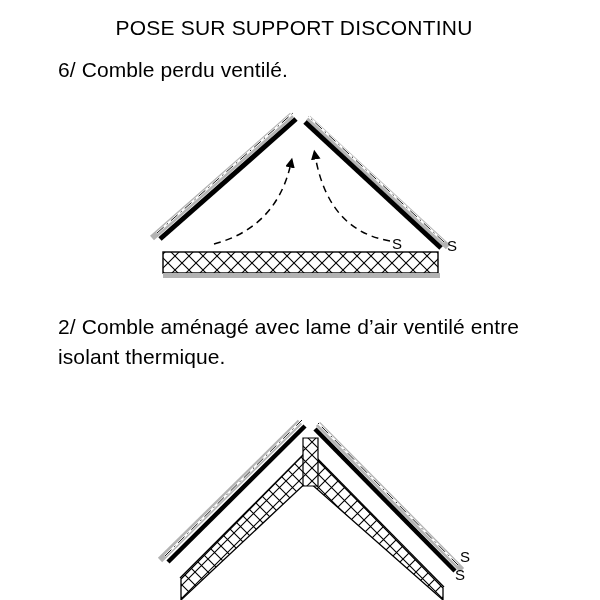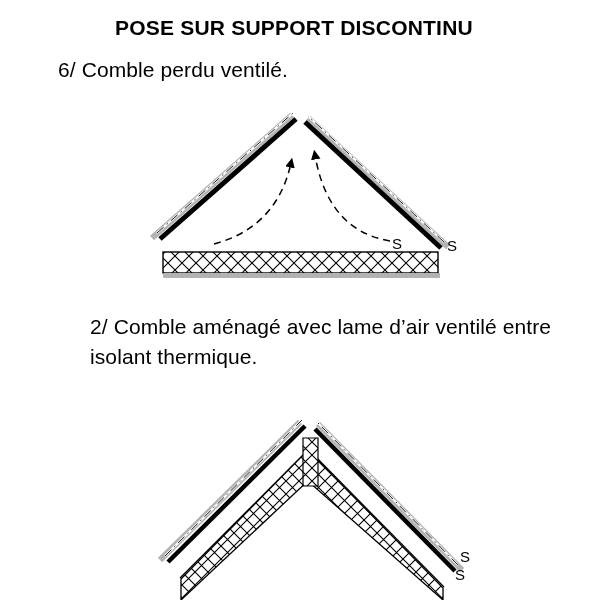--- a/index.html
+++ b/index.html
@@ -20,41 +20,40 @@
     width: 600px;
     height: 600px;
   }
   .title {
     position: absolute;
     top: 16px;
     left: 0;
     width: 588px;
     text-align: center;
     font-size: 21px;
-    font-weight: bold;
+    font-weight: normal;
     letter-spacing: 0.2px;
   }
   .caption1 {
     position: absolute;
     top: 58px;
     left: 58px;
     font-size: 21px;
     font-weight: normal;
     letter-spacing: 0.1px;
   }
   .caption2 {
     position: absolute;
     top: 312px;
     left: 58px;
     width: 500px;
     font-size: 21px;
     line-height: 1.45;
     font-weight: normal;
     letter-spacing: 0.1px;
-    margin-left: 32px;
   }
   .fig {
     position: absolute;
     left: 0;
   }
   .fig-1 { top: 95px; }
   .fig-2 { top: 390px; }
   svg { display: block; }
   .lbl {
     font-family: "Liberation Sans", sans-serif;

